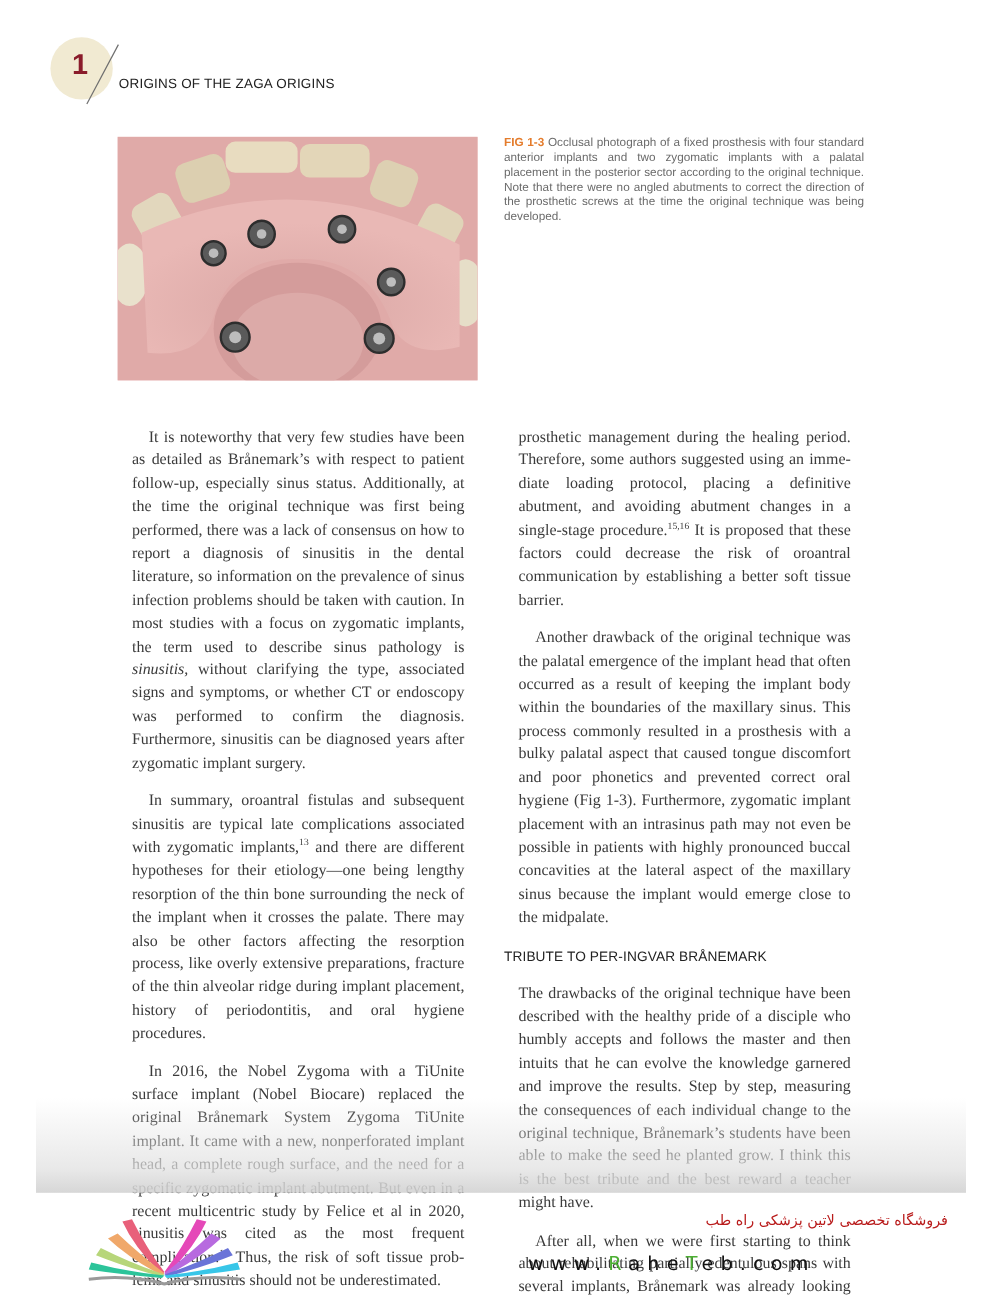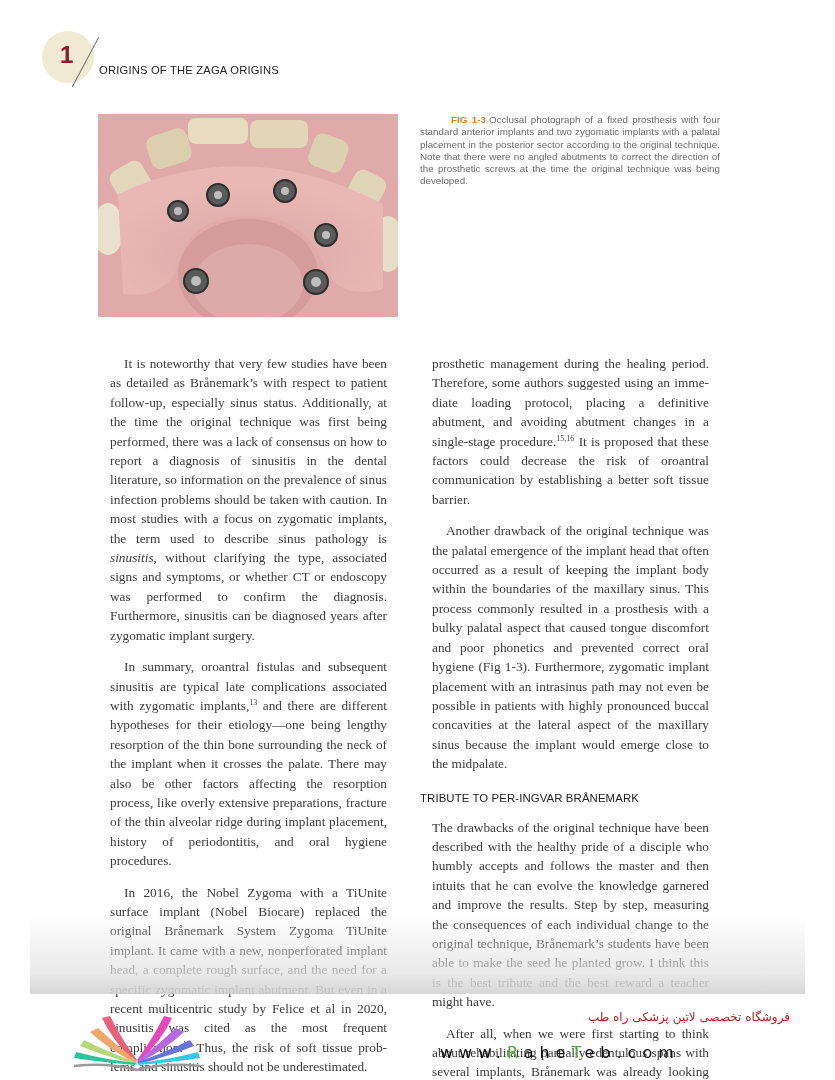--- a/index.html
+++ b/index.html
@@ -29,21 +29,21 @@
   }
   .photo {
     position: absolute; left: 98px; top: 114px; width: 300px; height: 203px; overflow: hidden;
     background: #e3a9a7;
   }
   .caption {
     position: absolute; left: 420px; top: 114px; width: 300px;
     font-family: "Liberation Sans", "DejaVu Sans", sans-serif;
     font-size: 9.8px; line-height: 12.3px; color: #6a6a6a; text-align: justify;
   }
-  .caption .fig-label { color: #e47c2c; font-weight: bold; margin-right: 3px; margin-left: 31px; }
+  .caption .fig-label { color: #e47c2c; font-weight: bold; margin-right: 3px; }
   .col {
     position: absolute; top: 342px; width: 301px;
     font-size: 13.3px; line-height: 19.4px; color: #3b3b3b;
     text-align: justify; hyphens: manual;
   }
   .col p { margin: 12px; text-indent: 14px; }
   .col p.noindent { text-indent: 0; }
   .col sup { font-size: 8px; line-height: 0; }
   .col-left { left: 98px; }
   .col-right { left: 420px; }

